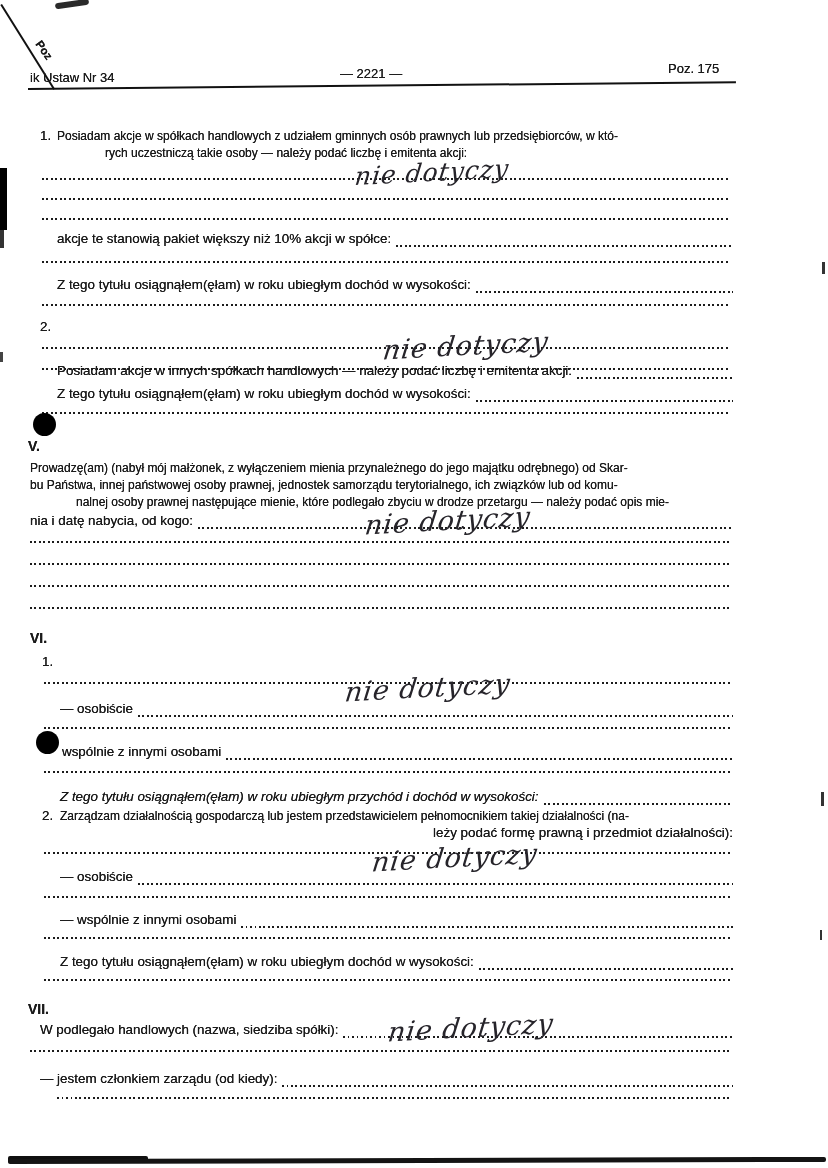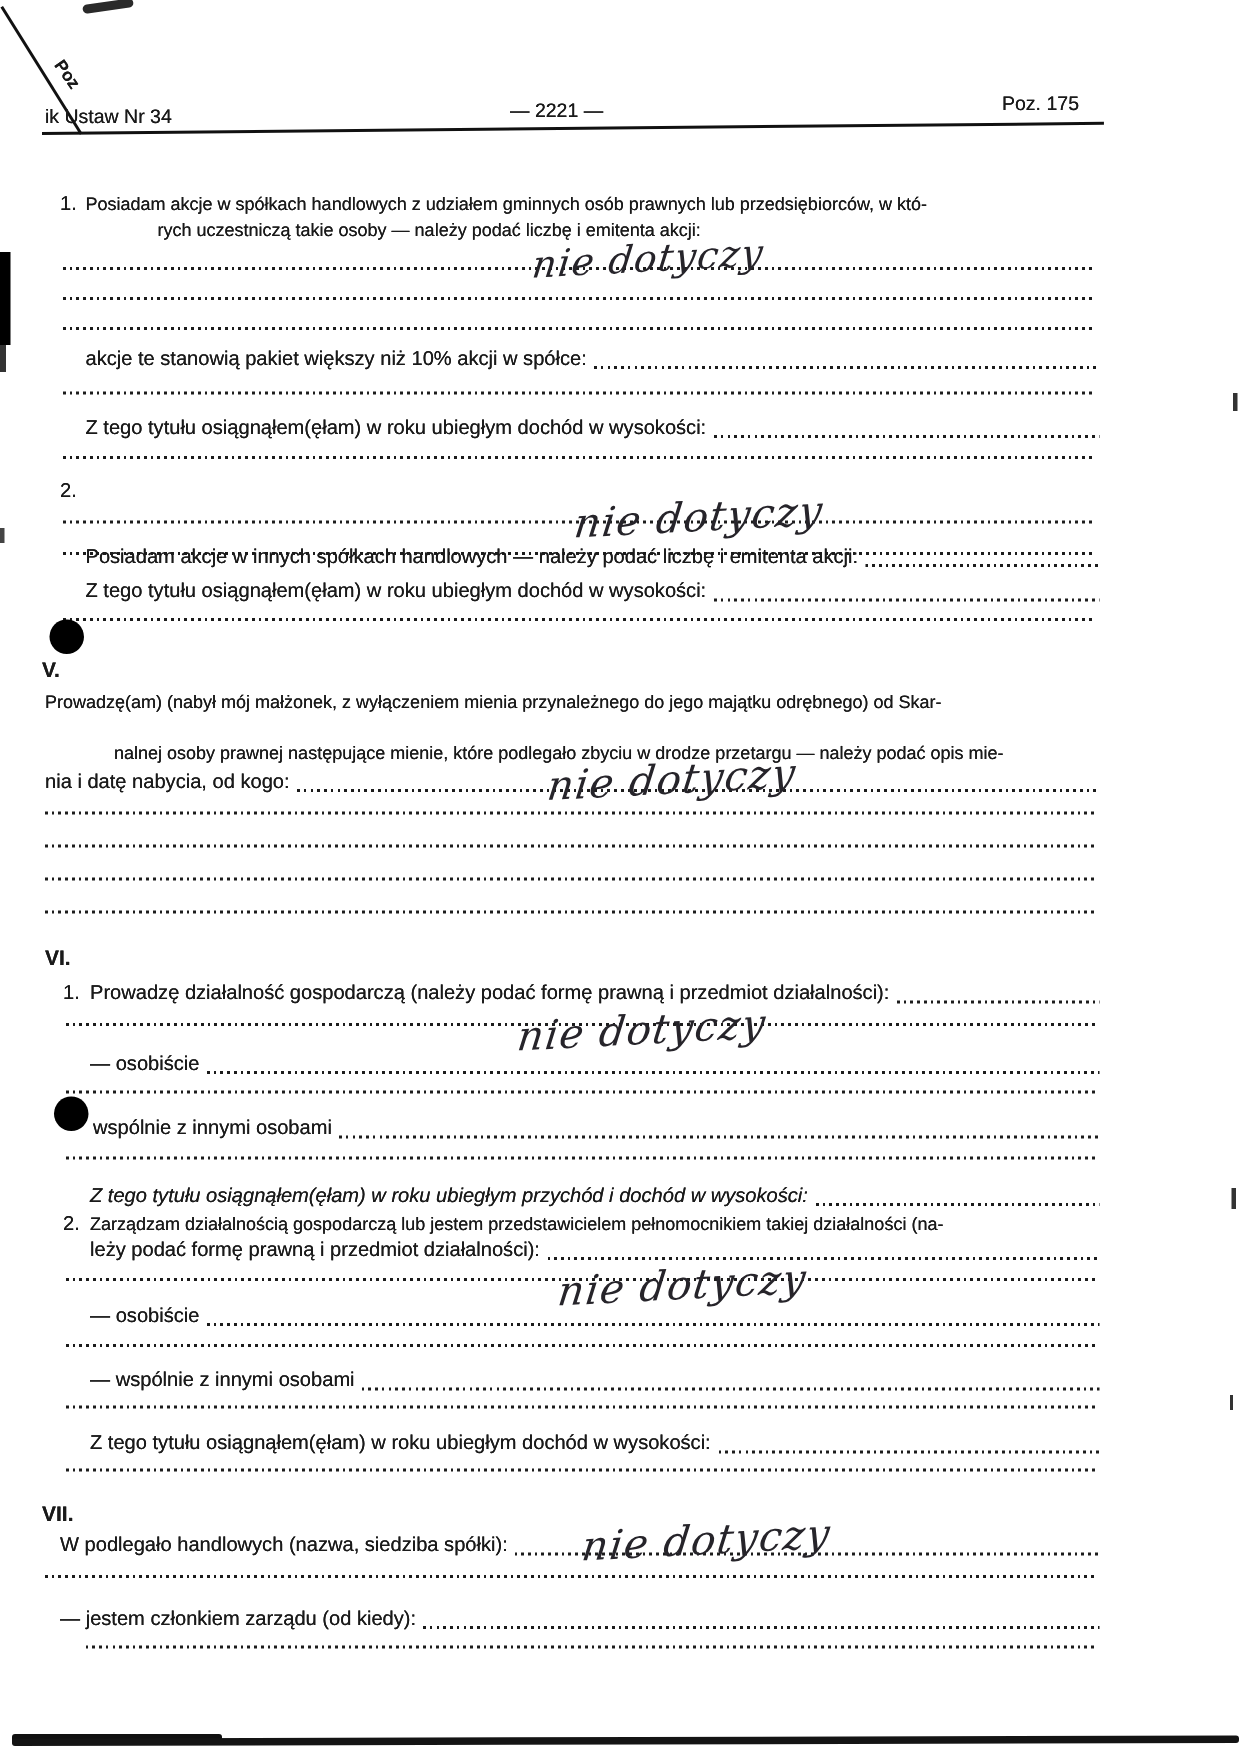--- a/index.html
+++ b/index.html
@@ -1,19 +1,19 @@
 <!DOCTYPE html>
 <html><head>
 <meta charset="utf-8">
 <style>
   html,body{margin:0;padding:0;background:#e8e8e8;}
   .page{position:relative;width:828px;height:1168px;background:#ffffff;overflow:hidden;
         font-family:"Liberation Sans",sans-serif;color:#1a1a1a;}
   
-  .t{position:absolute;right:95px;display:flex;align-items:center;
+  .t{position:absolute;right:95px;display:flex;align-items:flex-end;
      font-size:13.4px;line-height:16px;white-space:nowrap;text-shadow:0 0 .3px currentColor;}
   .t .fill{flex:1;height:2px;margin-top:11px;margin-left:5px;
      background-image:repeating-linear-gradient(90deg,#1c1c1c 0,#1c1c1c 1.7px,transparent 1.7px,transparent 4.5px);}
   
   .dots{position:absolute;right:98px;height:2px;
      background-image:repeating-linear-gradient(90deg,#1c1c1c 0,#1c1c1c 1.7px,transparent 1.7px,transparent 4.5px);}
   
   .pl{position:absolute;font-size:12px;line-height:16px;white-space:nowrap;text-shadow:0 0 .3px currentColor;}
   .heading{position:absolute;font-size:14px;font-weight:bold;text-shadow:0 0 .3px currentColor;}
   .itemnum{position:absolute;font-size:13.4px;text-shadow:0 0 .3px currentColor;}
@@ -89,58 +89,55 @@
   <div class="t" style="left:57px;top:386px;">
     <span>Z tego tytułu osiągnąłem(ęłam) w roku ubiegłym dochód w wysokości:</span>
     <span class="fill"></span>
   </div>
   <div class="dots" style="left:42px;top:412px;"></div>
 
   <div class="punch" style="left:33px;top:413px;"></div>
 
   <div class="heading" style="left:28px;top:438px;">V.</div>
   <div class="pl" style="left:30px;top:460px;">Prowadzę(am) (nabył mój małżonek, z wyłączeniem mienia przynależnego do jego majątku odrębnego) od Skar-</div>
+  <div class="pl" style="left:30px;top:477px;">bu Państwa, innej państwowej osoby prawnej, jednostek samorządu terytorialnego, ich związków lub od komu-</div>
   <div class="pl" style="left:28px;top:494px;padding-left:48px;">nalnej osoby prawnej następujące mienie, które podlegało zbyciu w drodze przetargu — należy podać opis mie-</div>
   <div class="t" style="left:30px;top:513px;">
     <span>nia i datę nabycia, od kogo:</span>
     <span class="fill"></span>
   </div>
   <div class="hw" style="left:365px;top:505px;">nie dotyczy</div>
   <div class="dots" style="left:30px;top:541px;"></div>
   <div class="dots" style="left:30px;top:563px;"></div>
   <div class="dots" style="left:30px;top:585px;"></div>
   <div class="dots" style="left:30px;top:607px;"></div>
 
   <div class="heading" style="left:30px;top:630px;">VI.</div>
   <span class="itemnum" style="left:42px;top:654px;">1.</span>
-  <div class="t" style="left:60px;top:654px;">
-    <span>Prowadzę działalność gospodarczą (należy podać formę prawną i przedmiot działalności):</span>
-    <span class="fill"></span>
-  </div>
   <div class="dots" style="left:44px;top:682px;"></div>
   <div class="hw" style="left:345px;top:672px;">nie dotyczy</div>
   <div class="t" style="left:60px;top:701px;">
     <span>— osobiście</span>
     <span class="fill"></span>
   </div>
   <div class="dots" style="left:44px;top:727px;"></div>
   <div class="punch" style="left:36px;top:731px;"></div>
   <div class="t" style="left:62px;top:744px;">
     <span>wspólnie z innymi osobami</span>
     <span class="fill"></span>
   </div>
   <div class="dots" style="left:44px;top:771px;"></div>
   <div class="t" style="left:60px;top:789px;font-style:italic;">
     <span>Z tego tytułu osiągnąłem(ęłam) w roku ubiegłym przychód i dochód w wysokości:</span>
     <span class="fill"></span>
   </div>
 
   <span class="itemnum" style="left:42px;top:808px;">2.</span>
   <div class="pl" style="left:60px;top:808px;">Zarządzam działalnością gospodarczą lub jestem przedstawicielem pełnomocnikiem takiej działalności (na-</div>
-  <div class="t" style="left:60px;top:825px;">
+  <div class="t" style="left:60px;top:825px;flex-direction:column;">
     <span>leży podać formę prawną i przedmiot działalności):</span>
     <span class="fill"></span>
   </div>
   <div class="dots" style="left:44px;top:852px;"></div>
   <div class="hw" style="left:372px;top:842px;">nie dotyczy</div>
   <div class="t" style="left:60px;top:869px;">
     <span>— osobiście</span>
     <span class="fill"></span>
   </div>
   <div class="dots" style="left:44px;top:896px;"></div>

